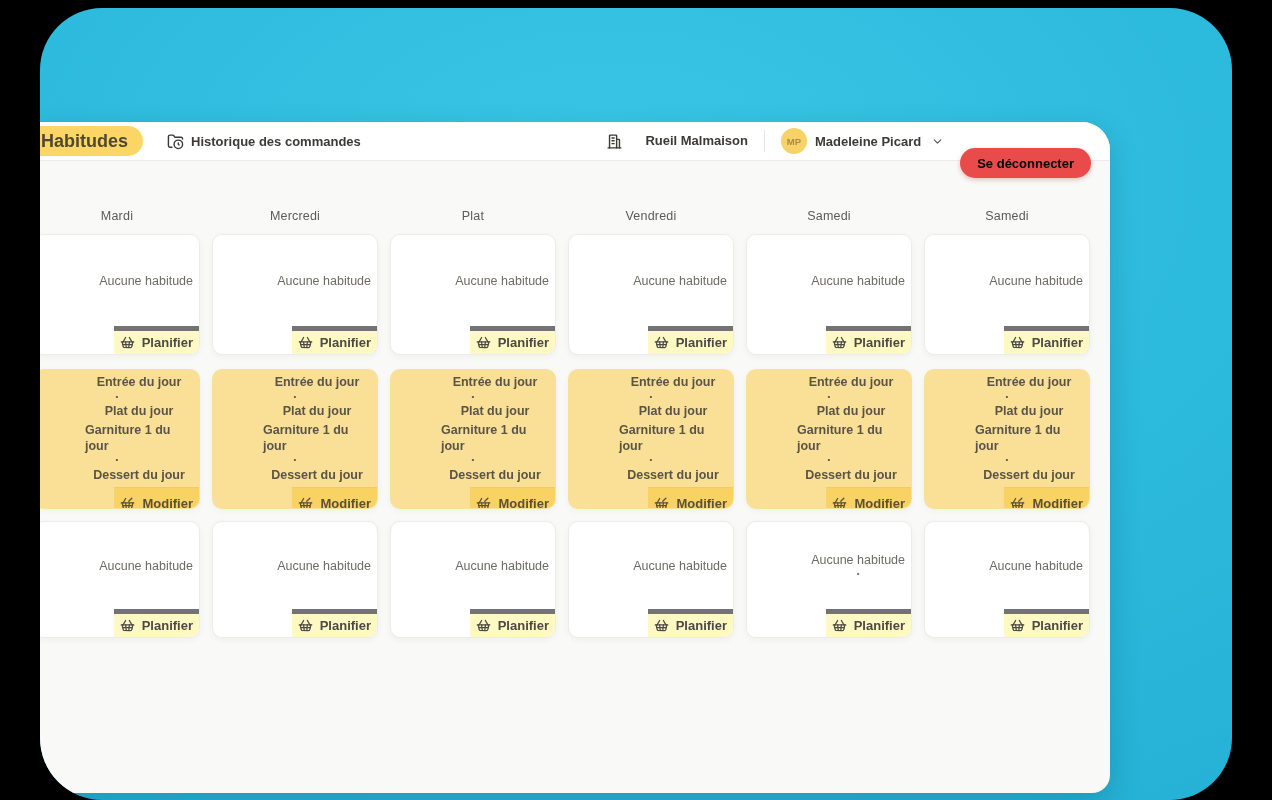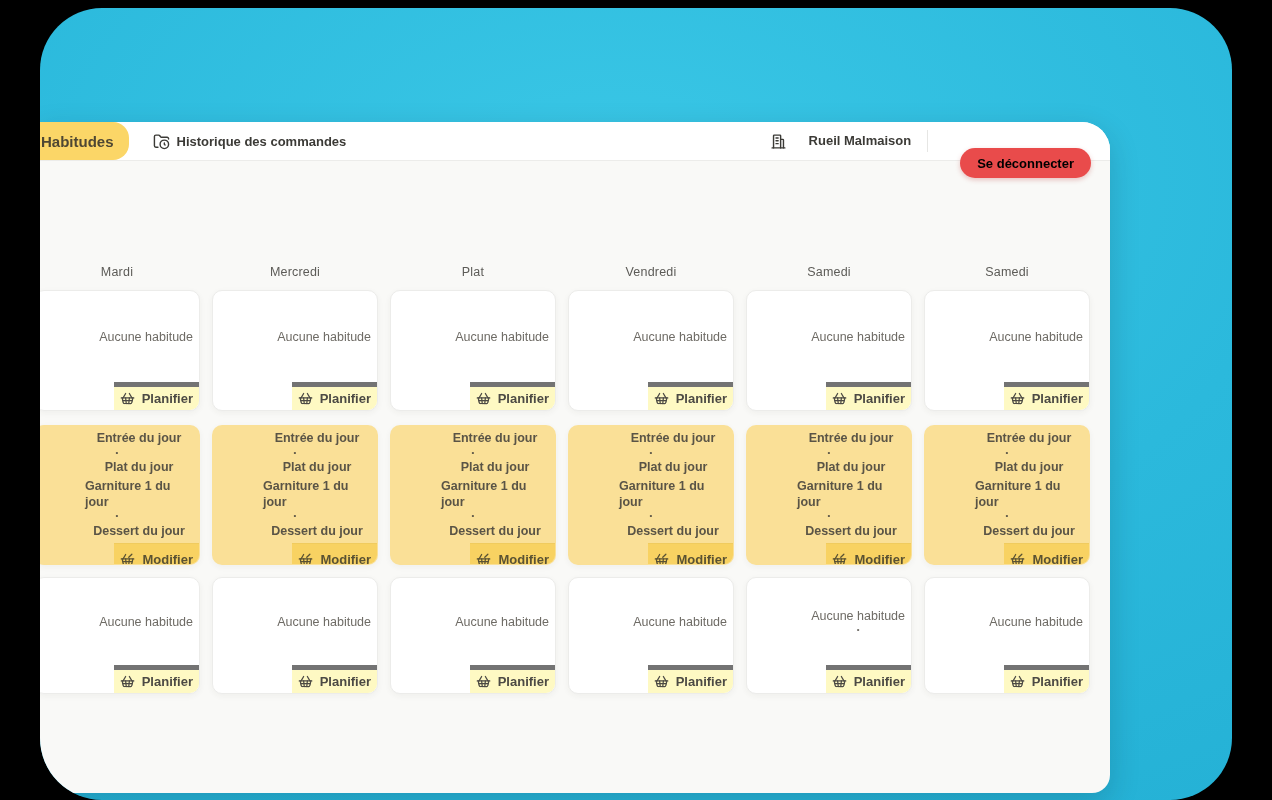--- a/index.html
+++ b/index.html
@@ -24,23 +24,23 @@
     overflow:hidden;
     box-shadow:0 10px 30px rgba(0,30,40,.18);
   }
   
   .topbar{
     position:absolute;left:0;top:0;right:0;height:38px;background:#ffffff;
     border-bottom:1px solid #ececea;
     display:flex;align-items:center;
   }
   .pill-tab{
-    margin-left:-14px;height:38px;padding:0 15px;border:none;cursor:pointer;
+    margin-left:-14px;height:30px;padding:0 15px;border:none;cursor:pointer;
     background:var(--accent-yellow,#fbd667);border-radius:16px;
-    font-family:inherit;font-size:15px;font-weight:bold;color:#4e4733;
+    font-family:inherit;font-size:18px;font-weight:bold;color:#4e4733;
     display:flex;align-items:center;
   }
   .text-tab{
     margin-left:24px;display:flex;align-items:center;gap:7px;border:none;background:none;cursor:pointer;
     font-family:inherit;font-size:13px;font-weight:bold;color:#3b3a36;padding:0;
   }
   .text-tab .ticon{display:flex;color:#3b3a36;}
   .tb-right{margin-left:auto;display:flex;align-items:center;padding-right:19px;}
   .location{display:flex;align-items:flex-start;gap:22px;font-size:13px;font-weight:bold;color:#3b3a36;}
   .location .ticon{display:flex;color:#3b3a36;}
@@ -55,21 +55,21 @@
   .chev{display:flex;color:#55544f;margin-left:2px;}
   .logout-btn{
     margin-left:16px;height:30px;padding:0 17px;border:none;border-radius:15px;cursor:pointer;
     background:var(--logout-red,#e94b4b);color:#000000;
     font-family:inherit;font-size:13px;font-weight:bold;
     box-shadow:0 2px 5px rgba(180,30,30,.25);
     margin-top:44px;
   }
   
   .content{position:absolute;left:0;top:38px;right:0;bottom:0;}
-  .grid{display:flex;gap:12px;margin-left:-6px;padding-top:104px;}
+  .grid{display:flex;gap:12px;margin-left:-6px;padding-top:48px;}
   .col{width:166px;flex:0 0 166px;display:flex;flex-direction:column;}
   .day-header{
     text-align:center;font-size:12.5px;font-weight:normal;color:#5c5b57;
     height:16px;line-height:16px;margin-bottom:10px;letter-spacing:.2px;
   }
   .card{
     display:flex;flex-direction:column;border-radius:10px;overflow:hidden;
     box-shadow:0 2px 6px rgba(50,50,30,.05);
     align-items:flex-end;
   }
@@ -120,20 +120,29 @@
               <svg width="17" height="17" viewBox="0 0 24 24" fill="none" stroke="currentColor" stroke-width="2" stroke-linecap="round" stroke-linejoin="round">
                 <path d="M5 21V4a1 1 0 0 1 1-1h8a1 1 0 0 1 1 1v17"></path>
                 <path d="M15 9h3a1 1 0 0 1 1 1v11"></path>
                 <path d="M8.5 7h3M8.5 11h3M8.5 15h3"></path>
                 <path d="M3 21h18"></path>
               </svg>
             </span>
           <span>Rueil Malmaison</span>
         </div>
         <div class="tb-divider"></div>
+        <button class="usermenu">
+          <span class="avatar">MP</span>
+          <span class="username">Madeleine Picard</span>
+          <span class="chev">
+              <svg width="13" height="13" viewBox="0 0 24 24" fill="none" stroke="currentColor" stroke-width="2" stroke-linecap="round" stroke-linejoin="round">
+                <path d="m6 9 6 6 6-6"></path>
+              </svg>
+            </span>
+        </button>
         <button class="logout-btn">Se déconnecter</button>
       </div>
     </div>
 
     <div class="content">
       <div class="grid">
           <div class="col">
             <div class="day-header">Mardi</div>
             <div class="card card-empty r1">
               <div class="card-body">

